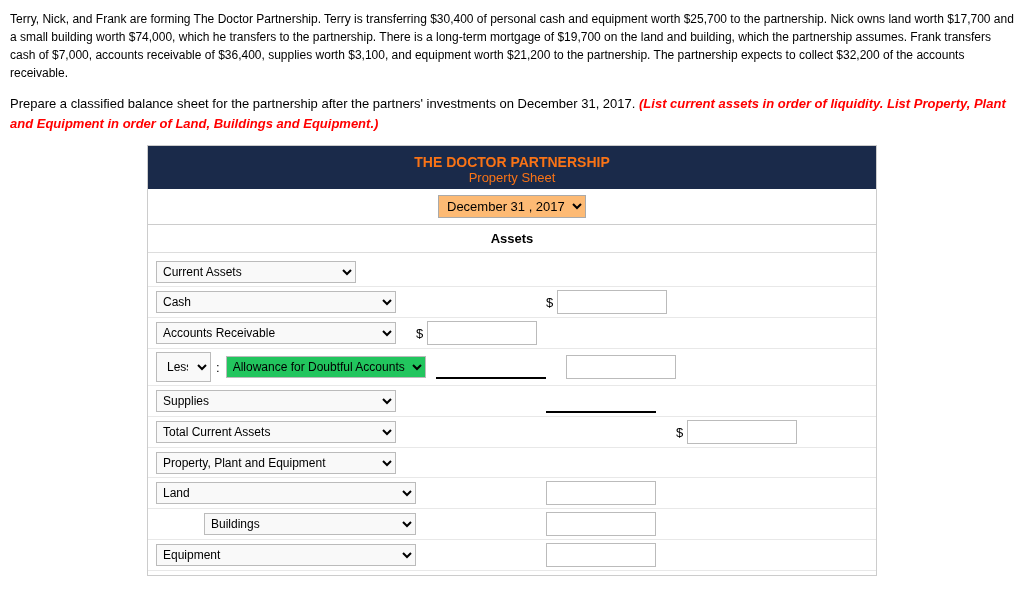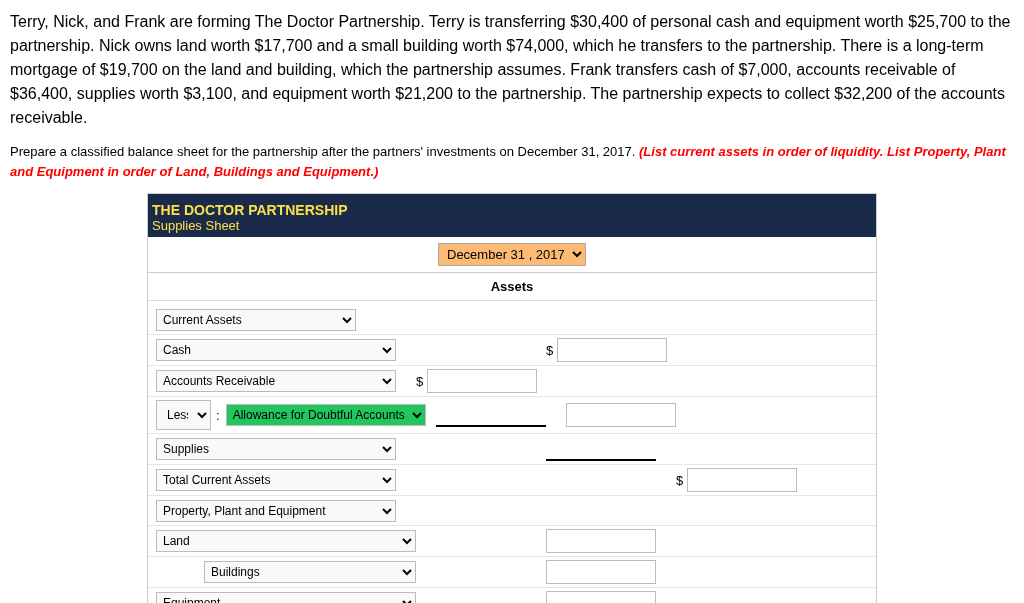--- a/index.html
+++ b/index.html
@@ -7,41 +7,41 @@
       font-family: Arial, sans-serif;
       font-size: 13px;
       background: #fff;
       color: #000;
       padding: 10px;
       width: 1024px;
     }
     .intro-text {
       line-height: 1.5;
       margin-bottom: 12px;
-      font-size: 16px;
+      font-size: 12px;
     }
     .instruction {
       margin-bottom: 12px;
       font-size: 13px;
       line-height: 1.5;
     }
     .instruction .highlight {
       color: red;
       font-weight: bold;
       font-style: italic;
     }
     .balance-sheet-container {
       border: 1px solid #ccc;
       width: 730px;
       margin: 0 auto;
     }
     .bs-header {
       background: #1a2a4a;
-      color: #fde047;
-      text-align: left;
+      color: #f97316;
+      text-align: center;
       padding: 8px 4px 4px 4px;
     }
     .bs-header .company-name {
       font-weight: bold;
       font-size: 14px;
     }
     .bs-header .sheet-title {
       font-size: 13px;
     }
     .bs-date-row {
@@ -127,21 +127,21 @@
 <p class="intro-text">Terry, Nick, and Frank are forming The Doctor Partnership. Terry is transferring $30,400 of personal cash and equipment worth $25,700 to the partnership. Nick owns land worth $17,700 and a small building worth $74,000, which he transfers to the partnership. There is a long-term mortgage of $19,700 on the land and building, which the partnership assumes. Frank transfers cash of $7,000, accounts receivable of $36,400, supplies worth $3,100, and equipment worth $21,200 to the partnership. The partnership expects to collect $32,200 of the accounts receivable.</p>
 
 <p class="instruction">
   <span>Prepare a classified balance sheet for the partnership after the partners' investments on December 31, 2017. </span><span class="highlight">(List current assets in order of liquidity. List Property, Plant and Equipment in order of Land, Buildings and Equipment.)</span>
 </p>
 
 <div class="balance-sheet-container">
 
   <div class="bs-header">
     <div class="company-name">THE DOCTOR PARTNERSHIP</div>
-    <div class="sheet-title">Supplies Sheet</div>
+    <div class="sheet-title">Property Sheet</div>
   </div>
 
   <div class="bs-date-row">
     <select>
       <option>December 31 , 2017</option>
     </select>
   </div>
 
   <div class="assets-label">Assets</div>
 

